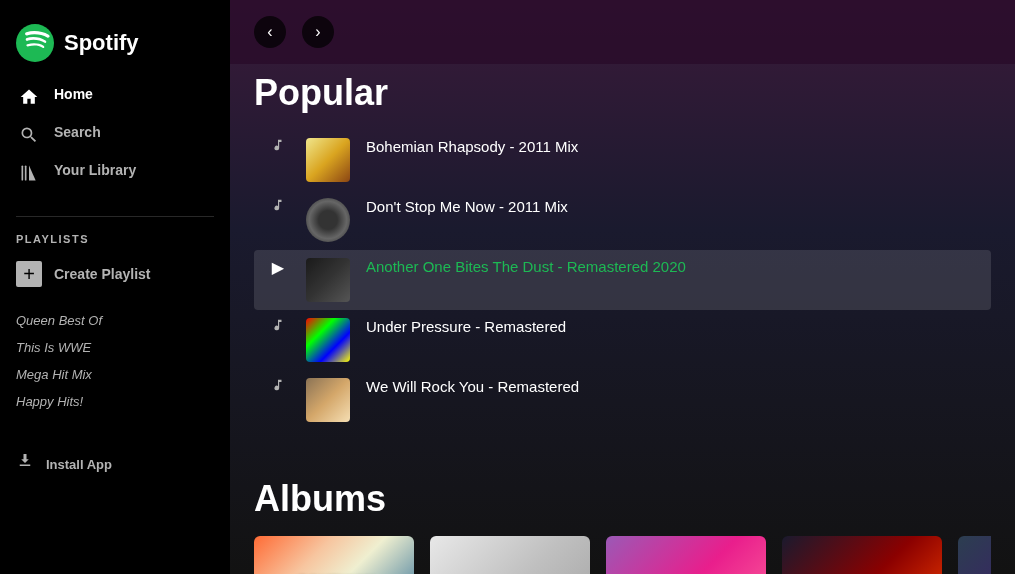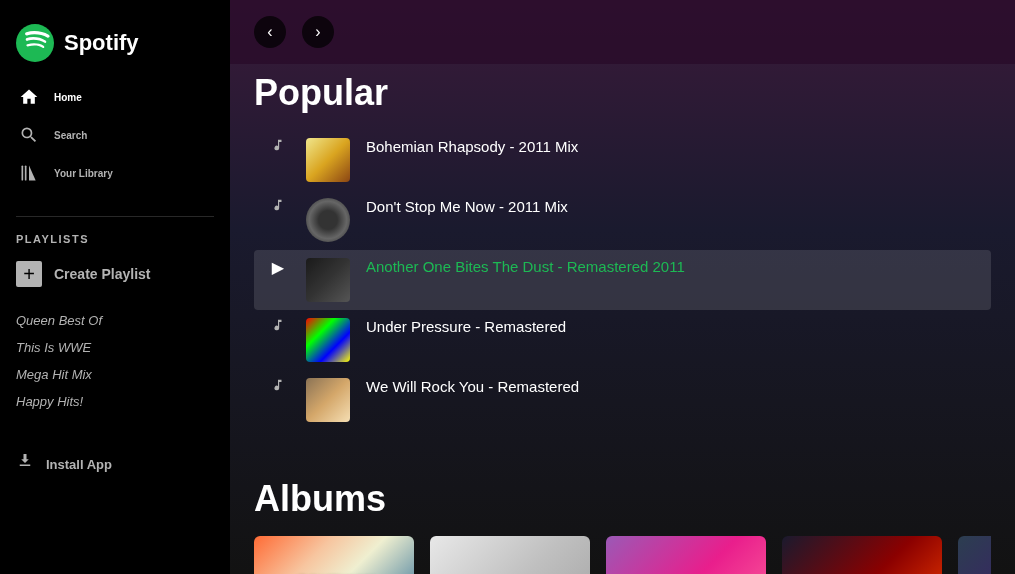--- a/index.html
+++ b/index.html
@@ -43,27 +43,27 @@
       color: #fff;
     }
 
     .sidebar-nav {
       padding: 0 8px;
       margin-bottom: 16px;
     }
 
     .nav-item {
       display: flex;
-      align-items: center;
+      align-items: flex-start;
       gap: 14px;
       padding: 8px 10px;
       border-radius: 4px;
       cursor: pointer;
       color: #b3b3b3;
-      font-size: 10px;
+      font-size: 14px;
       font-weight: 600;
       text-decoration: none;
     }
     .nav-item.active { color: #fff; }
 
     .nav-icon {
       width: 22px;
       height: 22px;
       display: flex;
       align-items: center;
@@ -451,21 +451,21 @@
       </div>
 
       <div class="track-row playing">
         <div class="track-num-icon">
           <span class="play-icon-small">▶</span>
         </div>
         <div class="track-thumb">
           <div class="thumb-another-one"></div>
         </div>
         <div class="track-info">
-          <div class="track-name">Another One Bites The Dust - Remastered 2011</div>
+          <div class="track-name">Another One Bites The Dust - Remastered 2020</div>
         </div>
       </div>
 
       <div class="track-row">
         <div class="track-num-icon">
           <svg width="14" height="14" viewBox="0 0 24 24" fill="#b3b3b3">
               <path d="M12 3v10.55A4 4 0 1 0 14 17V7h4V3h-6z"></path>
             </svg>
         </div>
         <div class="track-thumb">

